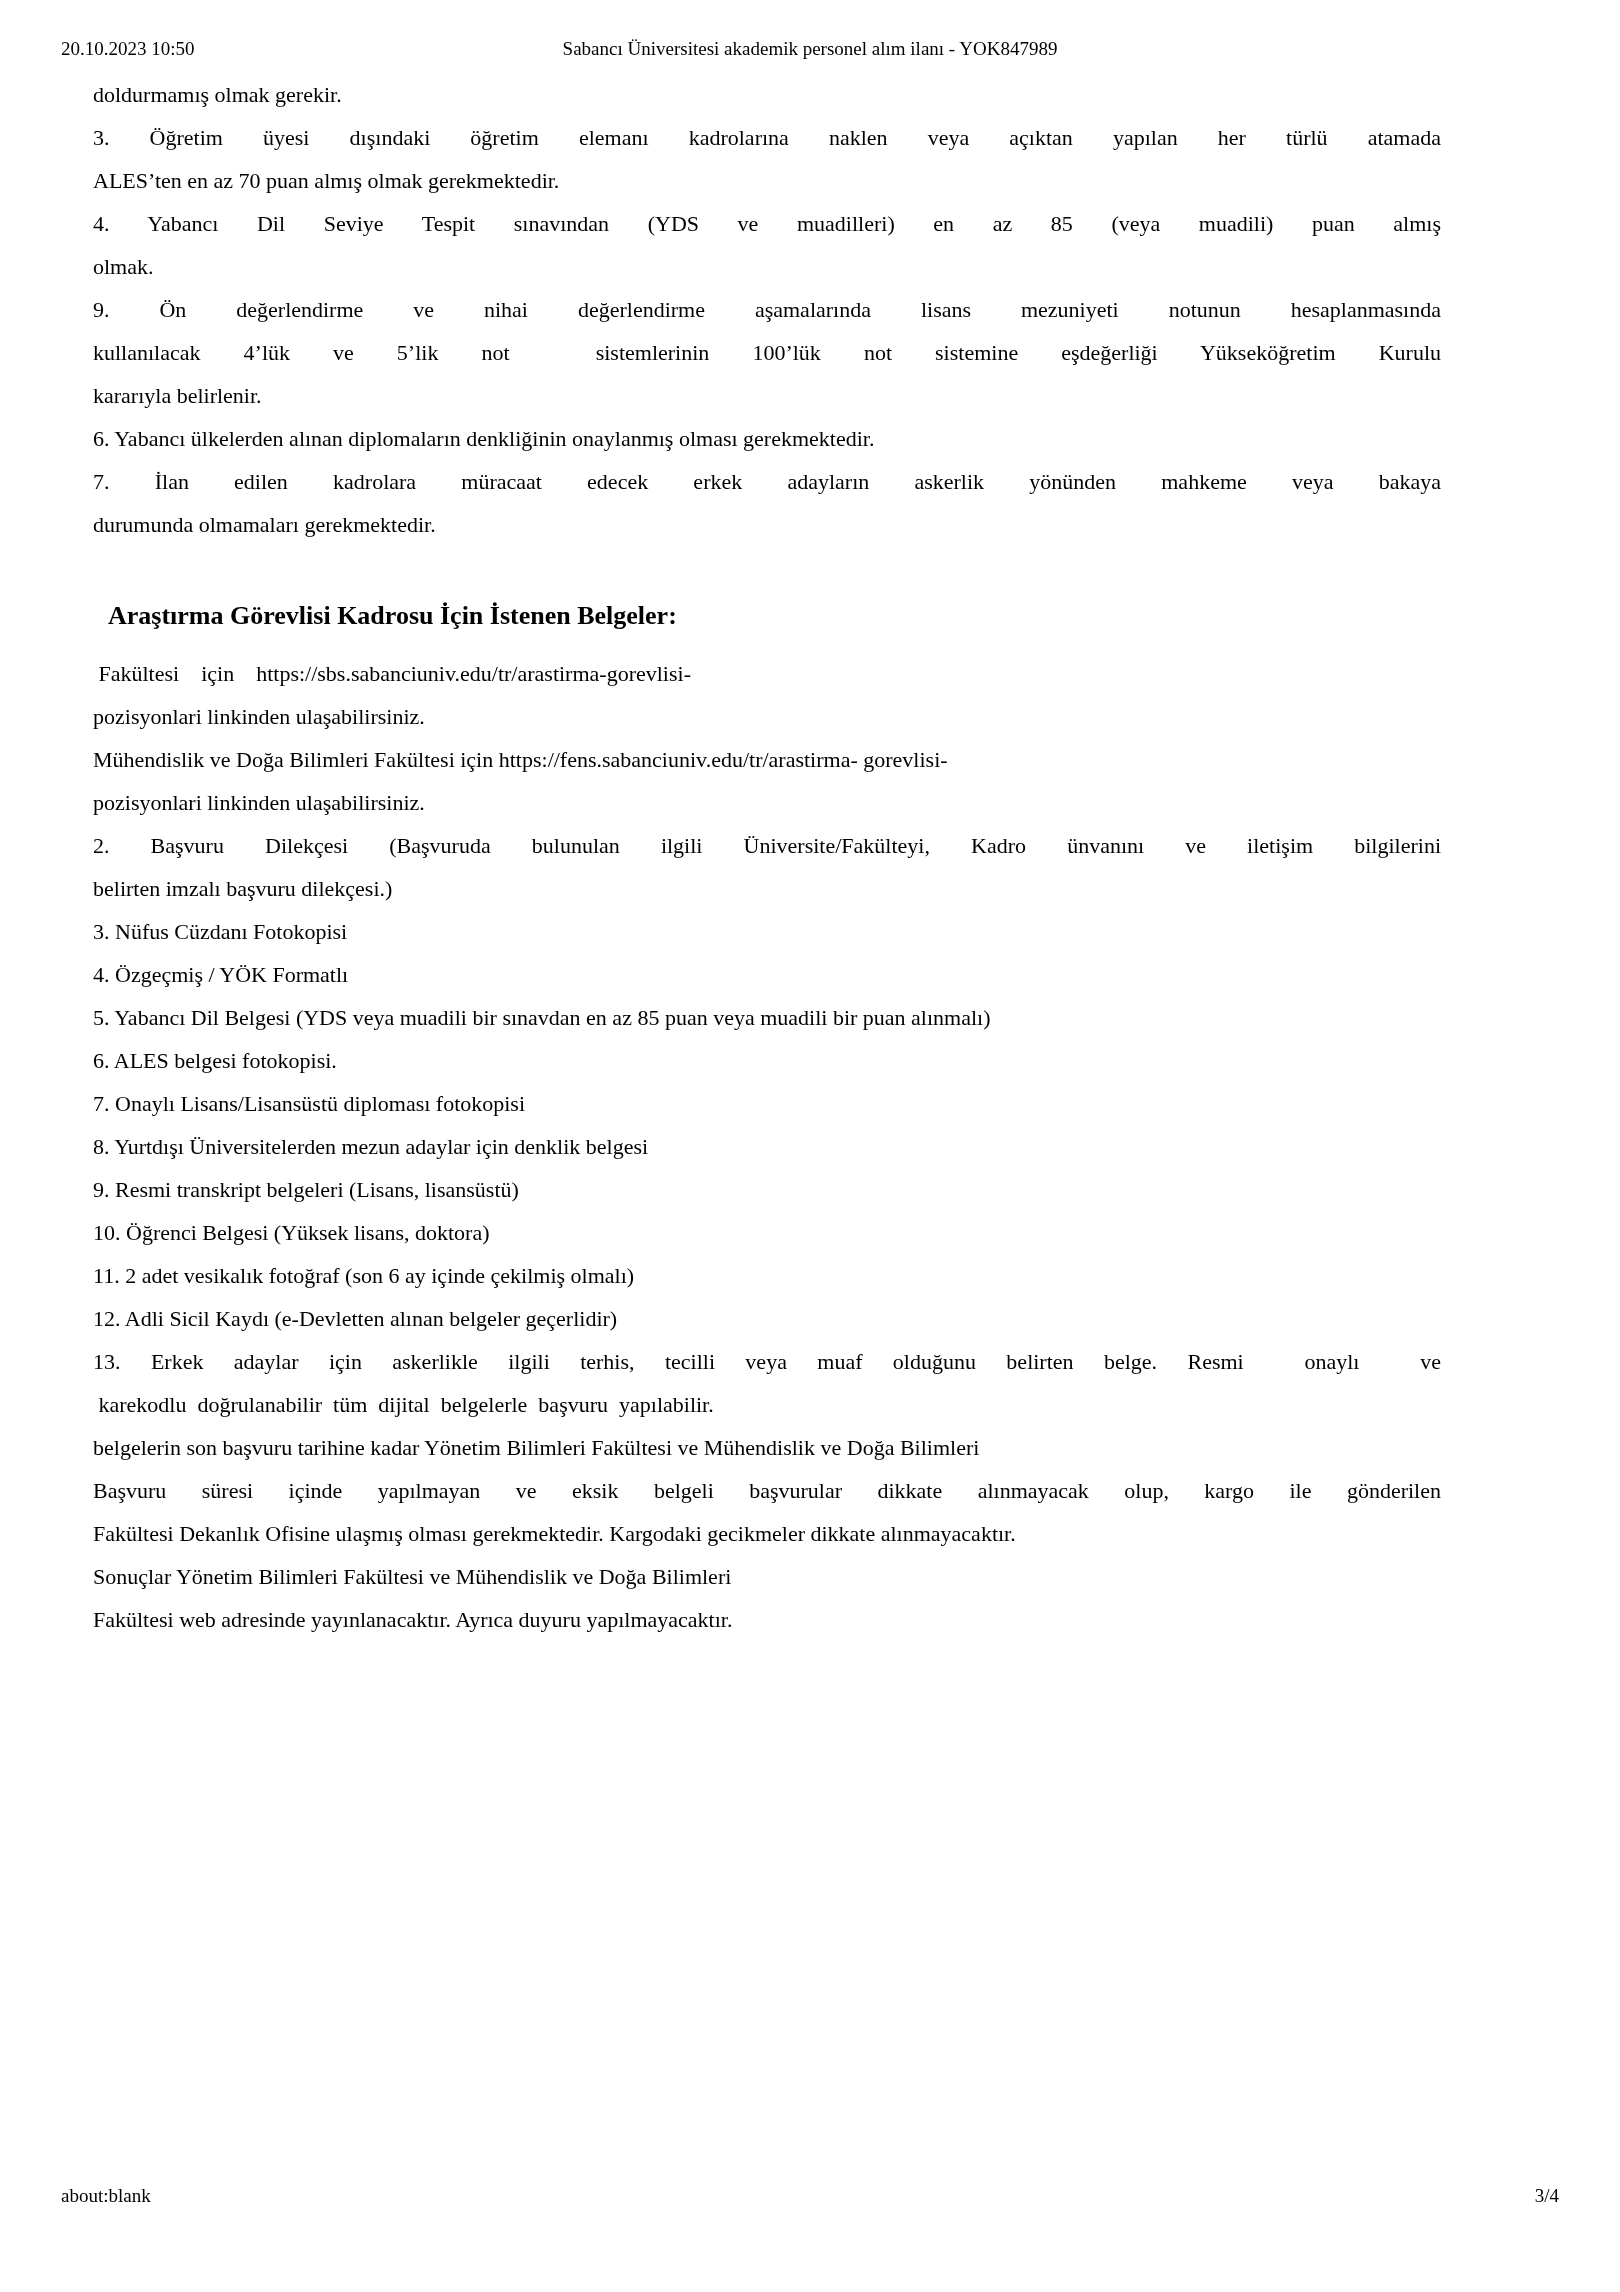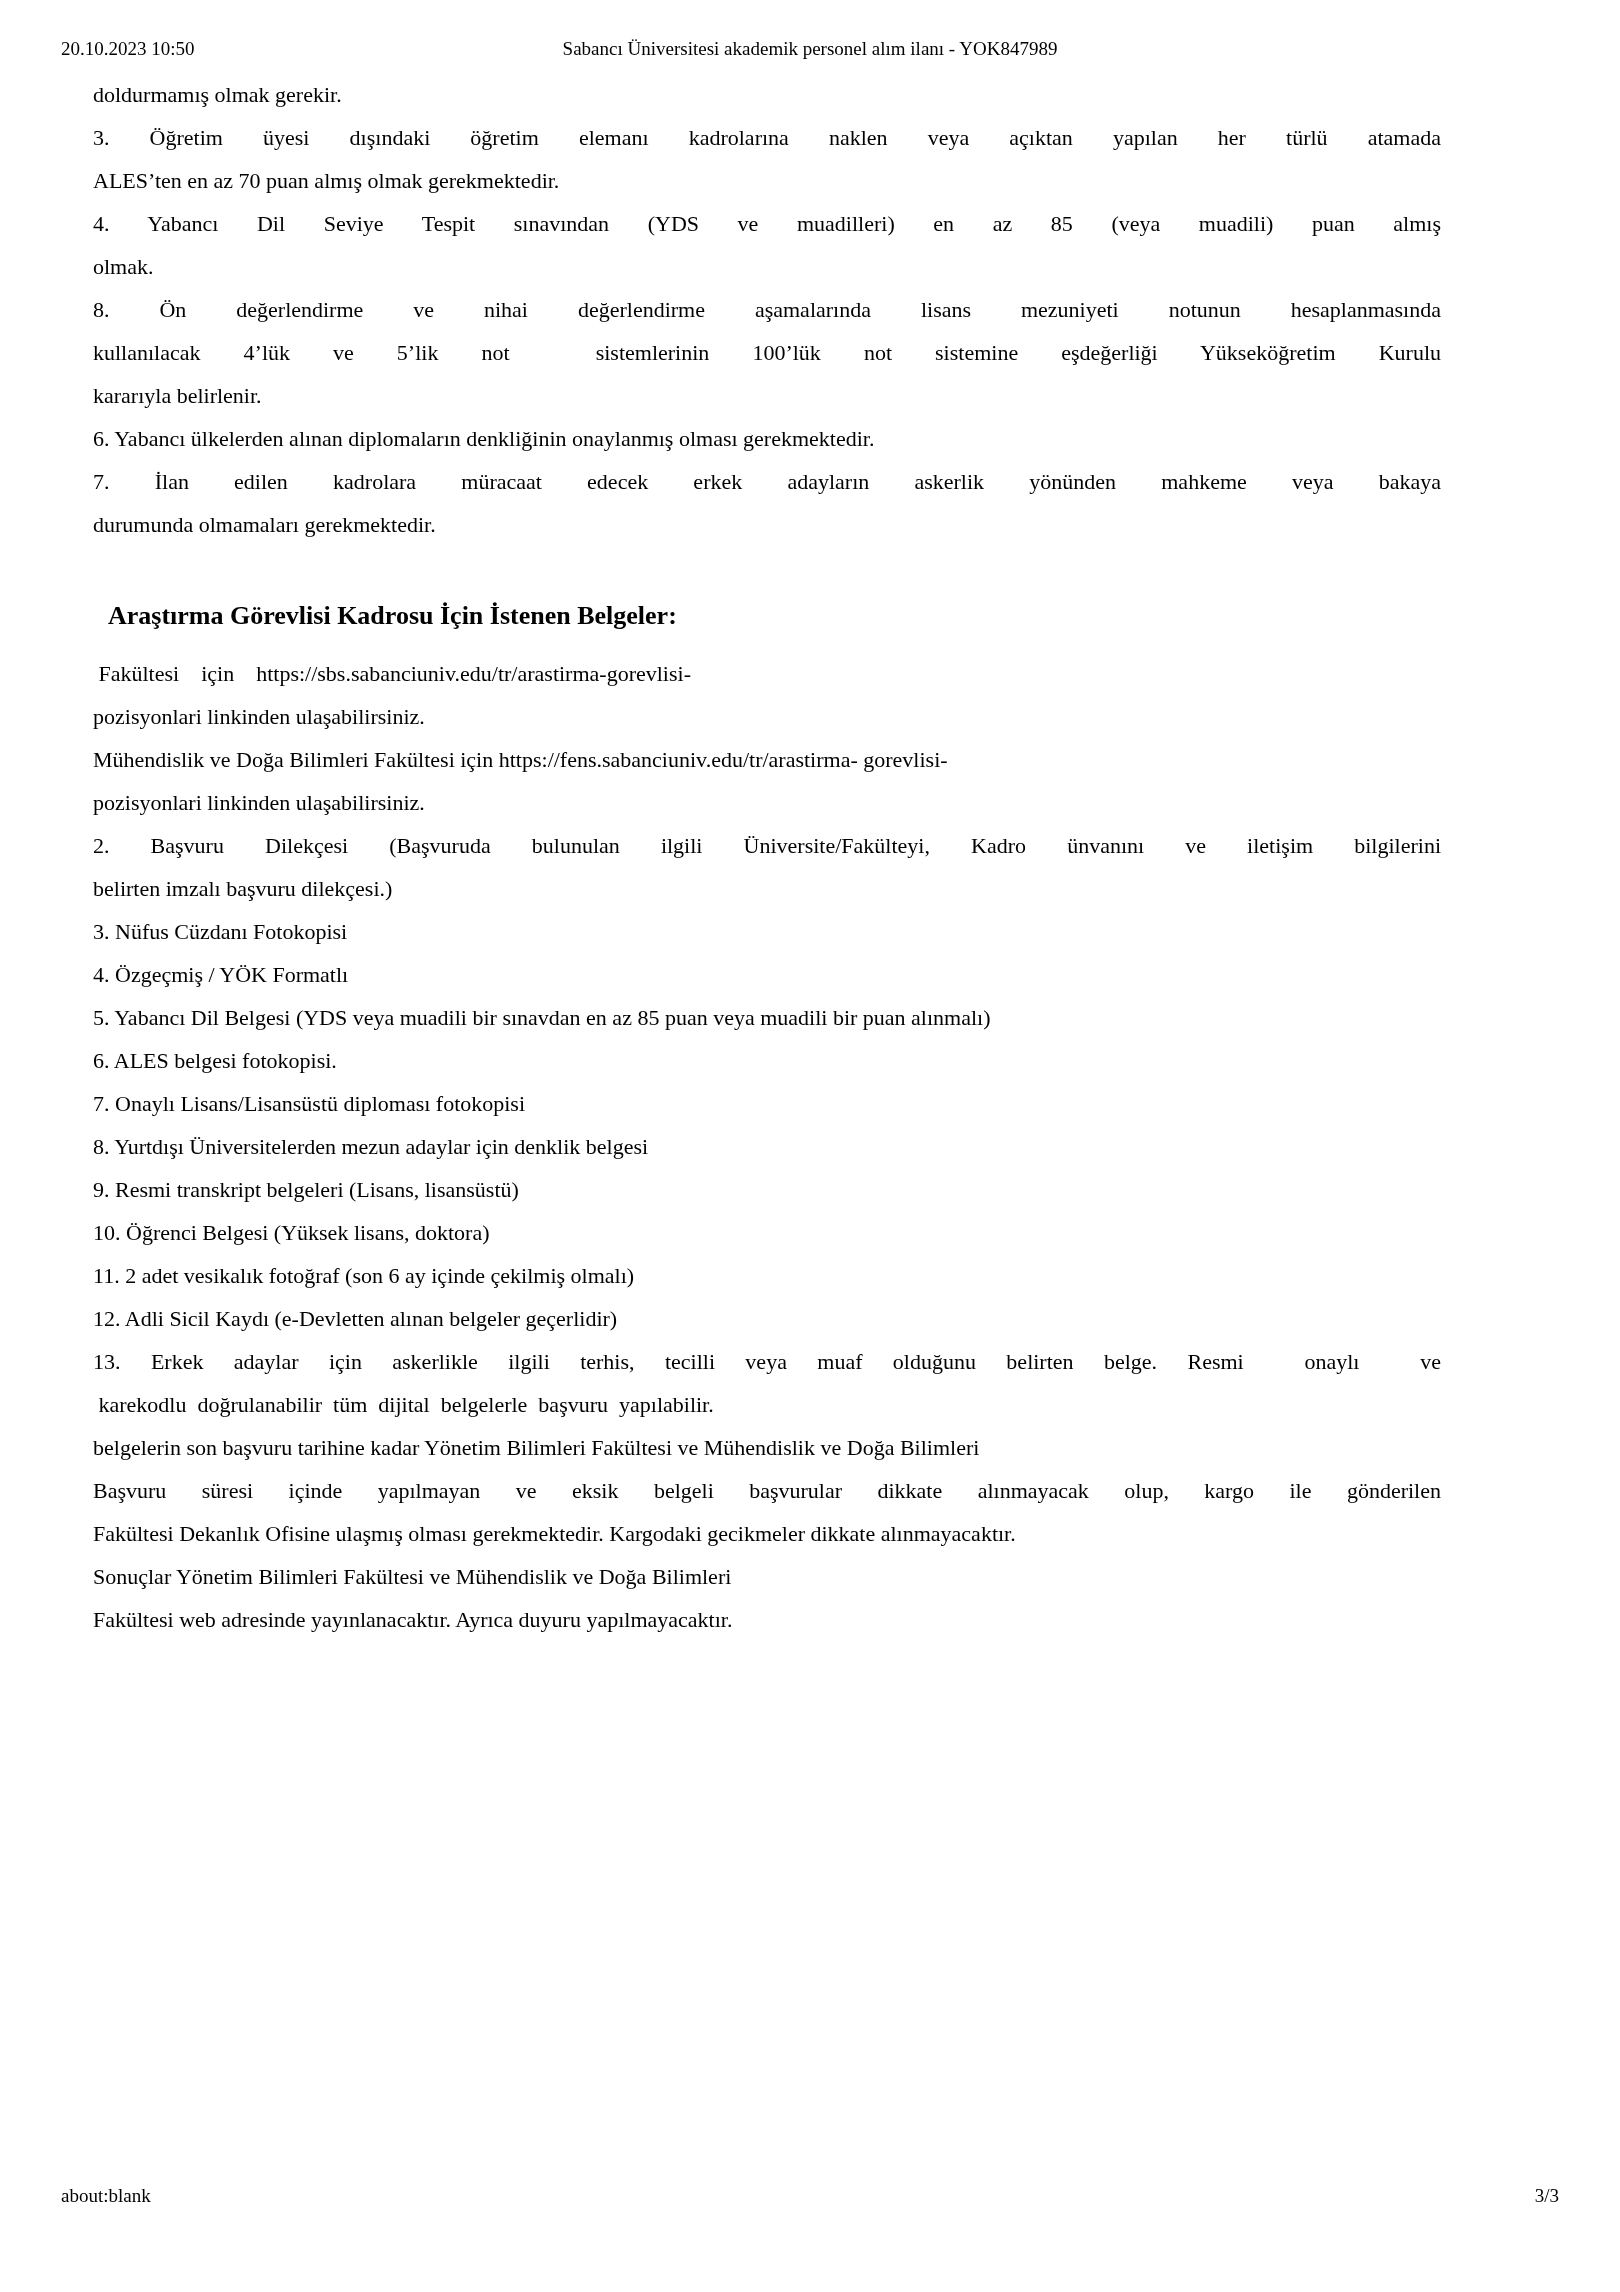--- a/index.html
+++ b/index.html
@@ -121,21 +121,21 @@
       <span class="ln j">3. Öğretim üyesi dışındaki öğretim elemanı kadrolarına naklen veya açıktan yapılan her türlü atamada</span>
       <span class="ln">ALES’ten en az 70 puan almış olmak gerekmektedir.</span>
     </p>
 
     <p class="para">
       <span class="ln j">4. Yabancı Dil Seviye Tespit sınavından (YDS ve muadilleri) en az 85 (veya muadili) puan almış</span>
       <span class="ln">olmak.</span>
     </p>
 
     <p class="para">
-      <span class="ln j">8. Ön değerlendirme ve nihai değerlendirme aşamalarında lisans mezuniyeti notunun hesaplanmasında</span>
+      <span class="ln j">9. Ön değerlendirme ve nihai değerlendirme aşamalarında lisans mezuniyeti notunun hesaplanmasında</span>
       <span class="ln j">kullanılacak 4’lük ve 5’lik not  sistemlerinin 100’lük not sistemine eşdeğerliği Yükseköğretim Kurulu</span>
       <span class="ln">kararıyla belirlenir.</span>
     </p>
 
     <p class="para">
       <span class="ln">6. Yabancı ülkelerden alınan diplomaların denkliğinin onaylanmış olması gerekmektedir.</span>
     </p>
 
     <p class="para">
       <span class="ln j">7. İlan edilen kadrolara müracaat edecek erkek adayların askerlik yönünden mahkeme veya bakaya</span>
@@ -211,17 +211,17 @@
 
     <p class="para">
       <span class="ln">Sonuçlar Yönetim Bilimleri Fakültesi ve Mühendislik ve Doğa Bilimleri</span>
       <span class="ln">Fakültesi web adresinde yayınlanacaktır. Ayrıca duyuru yapılmayacaktır.</span>
     </p>
 
   </div>
 
   <div class="print-footer">
     <span class="pf-left">about:blank</span>
-    <span class="pf-right">3/3</span>
+    <span class="pf-right">3/4</span>
   </div>
 
 </div>
 
 
 </body></html>

